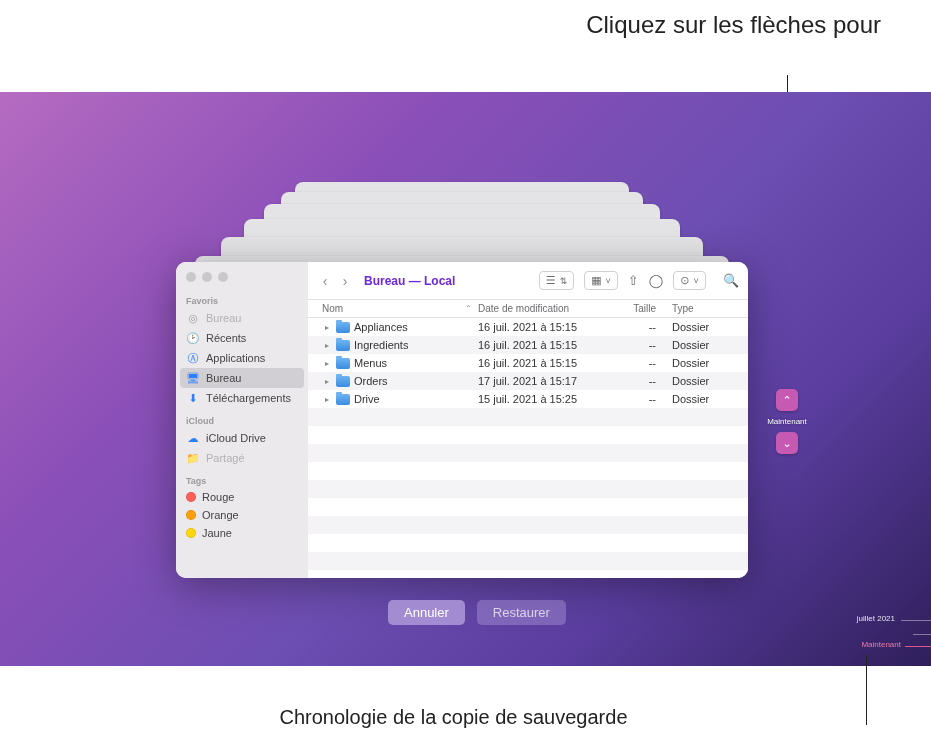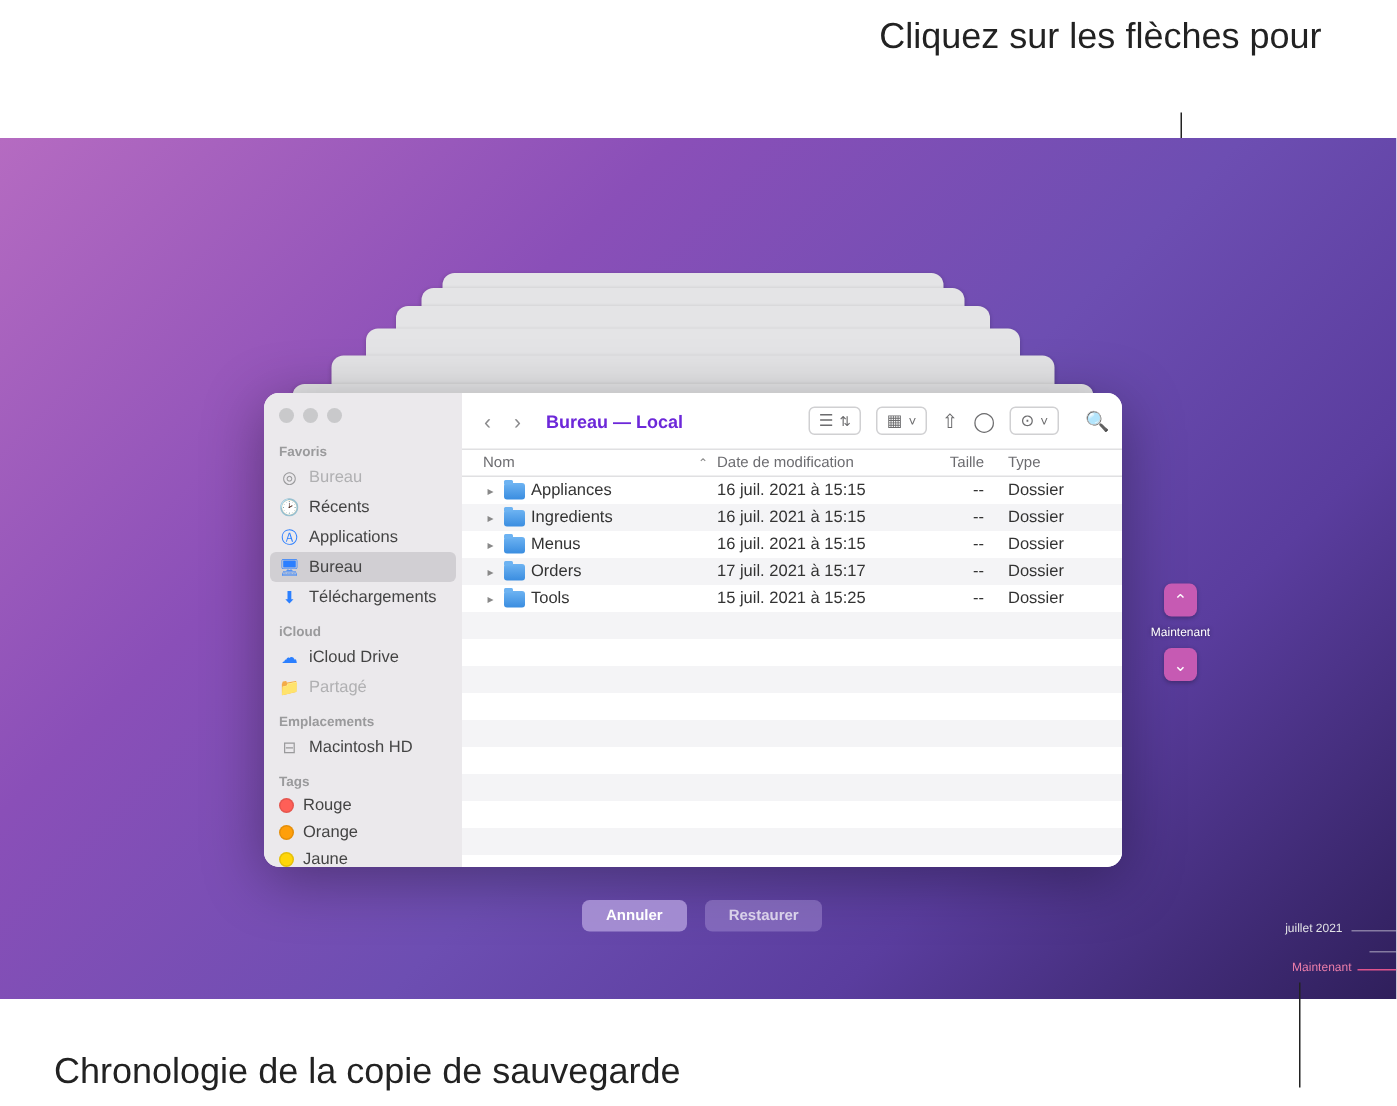--- a/index.html
+++ b/index.html
@@ -1,20 +1,20 @@
 <!DOCTYPE html>
 <html><head>
   <meta charset="utf-8">
   <style>
     * { margin: 0; padding: 0; box-sizing: border-box; font-family: -apple-system, "Helvetica Neue", Arial, sans-serif; }
     body { width: 931px; height: 737px; background: #fff; position: relative; overflow: hidden; }
 
     
     .caption-top { position: absolute; top: 8px; left: 0; right: 50px; font-size: 24px; color: #222; line-height: 1.4; text-align: right; padding-left: 20px; }
-    .caption-bottom { position: absolute; bottom: 8px; left: 0; right: 60px; font-size: 24px; color: #222; text-align: left; margin-left: 36px; }
+    .caption-bottom { position: absolute; bottom: 8px; left: 0; right: 60px; font-size: 20px; color: #222; text-align: center; margin-left: 36px; }
     .callout-line { position: absolute; background: #222; }
     .line-top-v { width: 1px; height: 313px; left: 787px; top: 75px; }
     .line-bottom-v { width: 1px; height: 70px; left: 866px; top: 655px; }
 
     
     .desktop-bg { position: absolute; left: 0; top: 92px; width: 931px; height: 574px; background: linear-gradient(135deg, #b56bc1 0%, #8a4fb8 30%, #6d4eb2 55%, #5a3d9e 75%, #2f1f5b 100%); overflow: hidden; }
 
     
     .window-stack { position: absolute; left: 178px; top: 90px; width: 568px; height: 95px; }
     .stack-layer { position: absolute; background: #e4e4e6; border-radius: 8px 8px 0 0; box-shadow: 0 1px 3px rgba(0,0,0,0.2); }
@@ -68,21 +68,21 @@
     .row.alt { background: #f4f4f6; }
     .row .col-name { display: flex; align-items: center; gap: 4px; }
     .discl { width: 10px; font-size: 8px; color: #888; text-align: center; }
     .folder-icon { width: 14px; height: 11px; display: inline-block; position: relative; }
     .folder-icon::before { content: ""; position: absolute; inset: 0; background: linear-gradient(#6db3f2, #3a8de0); border-radius: 2px; }
     .folder-icon::after { content: ""; position: absolute; left: 0; top: -2px; width: 6px; height: 3px; background: #6db3f2; border-radius: 1px 1px 0 0; }
     .empty-rows .row { height: 18px; }
 
     
     .action-bar { position: absolute; left: 388px; top: 508px; display: flex; gap: 12px; }
-    .action-btn { font-size: 10px; padding: 5px 16px; border-radius: 5px; border: none; color: #fff; font-weight: 700; }
+    .action-btn { font-size: 13px; padding: 5px 16px; border-radius: 5px; border: none; color: #fff; font-weight: 400; }
     .btn-cancel { background: rgba(170, 148, 214, 0.9); }
     .btn-restore { background: rgba(170, 148, 214, 0.45); color: rgba(255,255,255,0.7); }
 
     
     .nav-arrows { position: absolute; left: 776px; top: 297px; width: 22px; display: flex; flex-direction: column; align-items: center; gap: 4px; }
     .arrow-btn { width: 22px; height: 22px; background: #c65ab3; border-radius: 5px; display: flex; align-items: center; justify-content: center; color: #fff; font-size: 11px; box-shadow: 0 1px 3px rgba(0,0,0,0.25); }
     .arrow-label { font-size: 8px; color: #fff; text-shadow: 0 0 3px rgba(0,0,0,0.4); padding: 2px 0; }
 
     
     .timeline { position: absolute; right: 0; top: 510px; width: 70px; height: 50px; }
@@ -150,27 +150,20 @@
         <div class="sb-item">
           <span class="sb-icon">☁</span>
           <span>iCloud Drive</span>
         </div>
         <div class="sb-item">
           <span class="sb-icon gray">📁</span>
           <span style="color:#b0b0b2;text-align:center;">Partagé</span>
         </div>
       </div>
 
-      <div class="sb-section">
-        <div class="sb-heading">Emplacements</div>
-        <div class="sb-item">
-          <span class="sb-icon gray">⊟</span>
-          <span>Macintosh HD</span>
-        </div>
-      </div>
 
       <div class="sb-section">
         <div class="sb-heading">Tags</div>
         <div class="sb-item">
           <span class="tag-dot dot-red"></span>
           <span>Rouge</span>
         </div>
         <div class="sb-item">
           <span class="tag-dot dot-orange"></span>
           <span>Orange</span>
@@ -263,21 +256,21 @@
               <span>Orders</span>
             </div>
           <div class="col-date">17 juil. 2021 à 15:17</div>
           <div class="col-size">--</div>
           <div class="col-type">Dossier</div>
         </div>
         <div class="row">
           <div class="col-name">
               <span class="discl">▸</span>
               <span class="folder-icon"></span>
-              <span>Tools</span>
+              <span>Drive</span>
             </div>
           <div class="col-date">15 juil. 2021 à 15:25</div>
           <div class="col-size">--</div>
           <div class="col-type">Dossier</div>
         </div>
         <div class="empty-; empty-rows">
           <div class="row alt"></div>
           <div class="row"></div>
           <div class="row alt"></div>
           <div class="row"></div>

